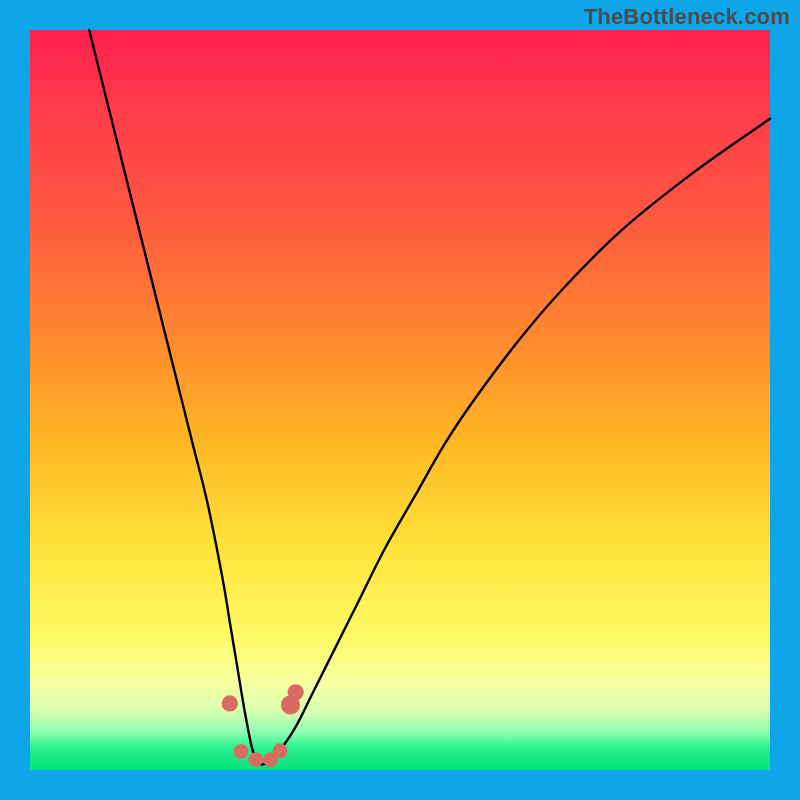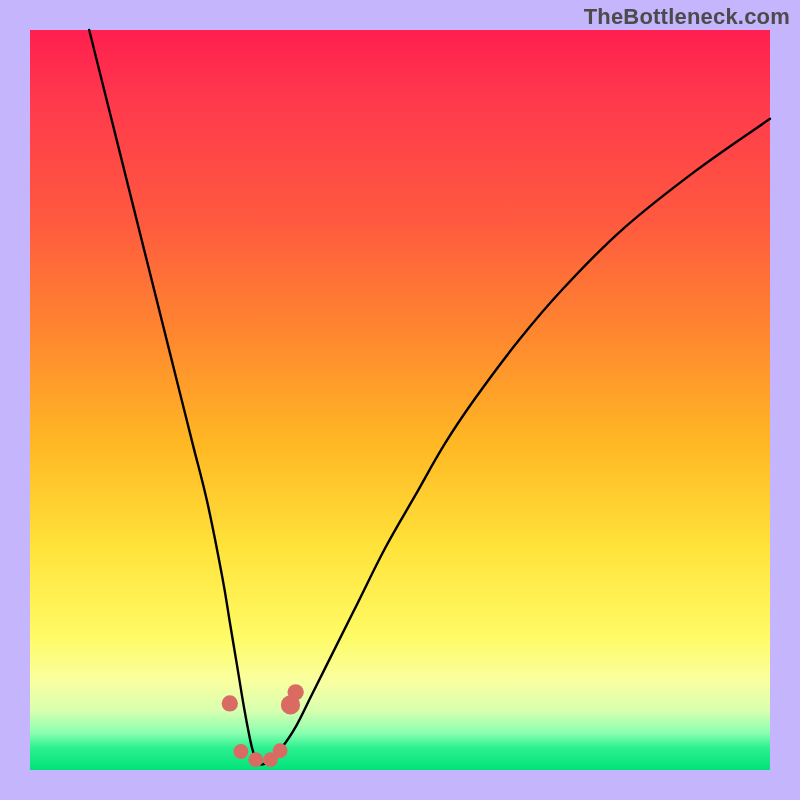--- a/index.html
+++ b/index.html
@@ -8,21 +8,21 @@
     width: 800px;
     height: 800px;
     background: #000000;
     font-family: Arial, Helvetica, sans-serif;
     overflow: hidden;
   }
   .frame {
     position: relative;
     width: 800px;
     height: 800px;
-    background: #c4b5fd;
+    background: #0ea5e9;
   }
   .watermark {
     position: absolute;
     top: 4px;
     right: 10px;
     color: #4b4b4b;
     font-size: 22px;
     font-weight: 600;
     letter-spacing: 0.2px;
     user-select: none;

